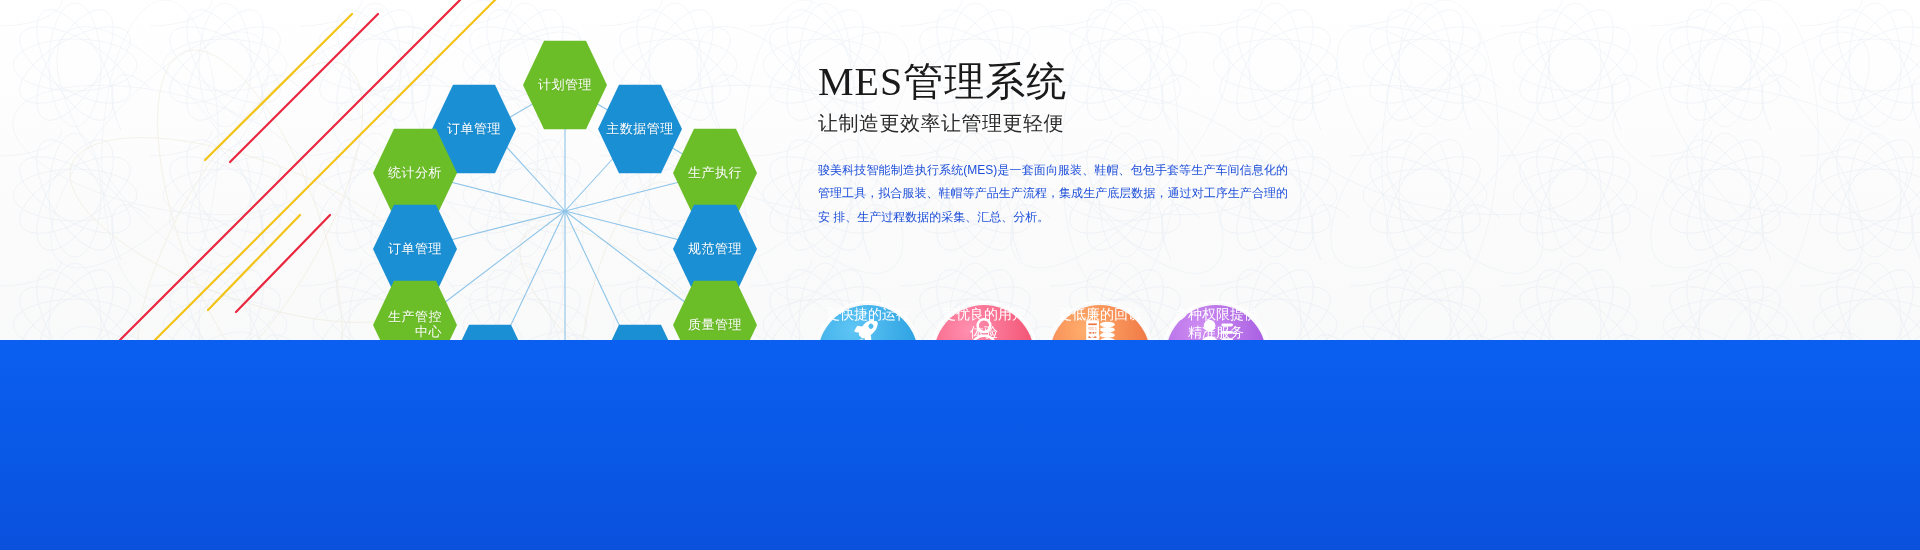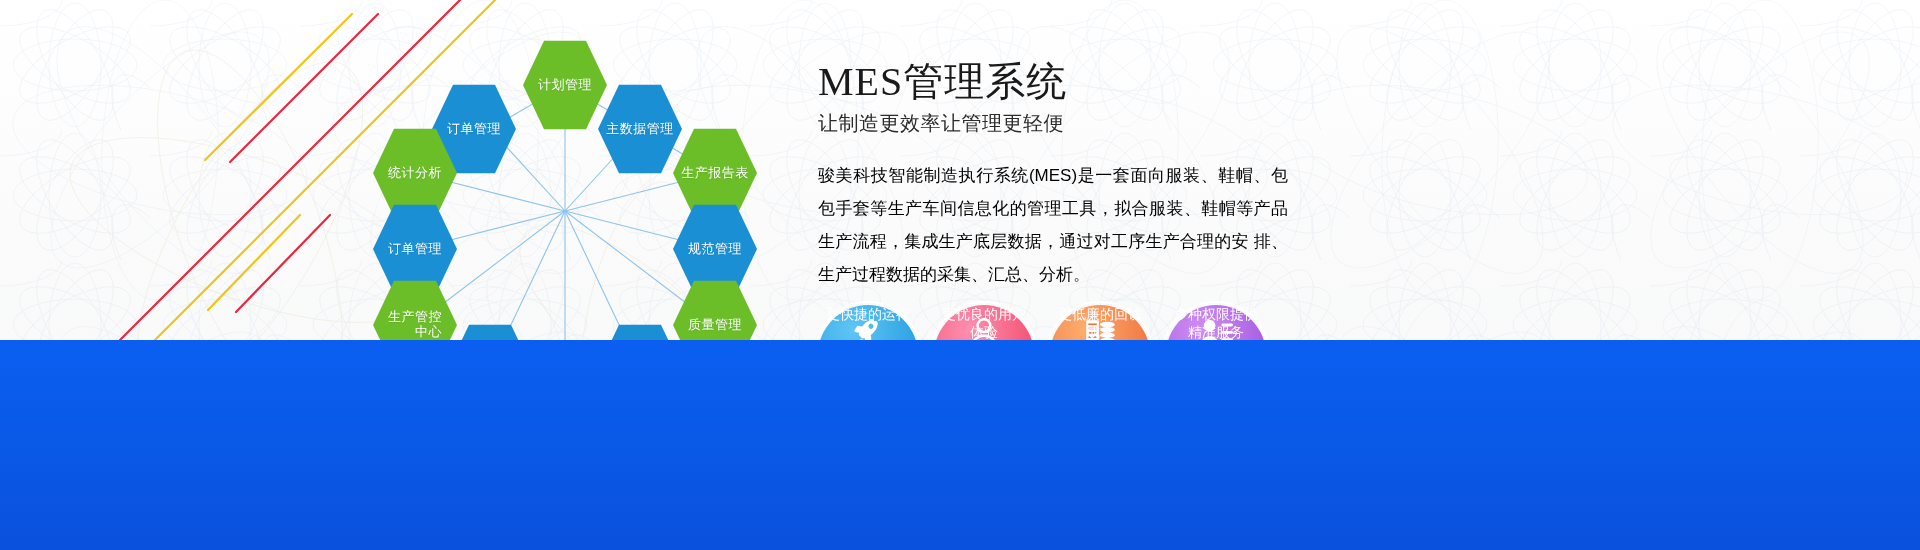--- a/index.html
+++ b/index.html
@@ -31,21 +31,21 @@
   .hex.hub{width:142px;height:155px;background:#d32a0f;
     font-size:44px;font-weight:bold;letter-spacing:1px;
     text-shadow:0 2px 3px rgba(0,0,0,.18);}
   .hex span{display:block;padding:0 4px;text-shadow:0 1px 1px rgba(0,0,0,.10);}
 
   
   #panel{position:absolute;left:818px;top:60px;width:520px;}
   #title{font-family:"Liberation Serif","DejaVu Serif",serif;font-weight:normal;
     font-size:40px;color:#1a1a1a;letter-spacing:1px;line-height:1.1;margin:0 0 6px 0;}
   #subtitle{font-size:20px;color:#2b2b2b;margin:0 0 22px 0;letter-spacing:.5px;}
-  #desc{font-size:17px;color:#000000;line-height:1.95;margin:0;width:470px;text-align:justify;}
+  #desc{font-size:12px;color:#1d4ed8;line-height:1.95;margin:0;width:470px;text-align:justify;}
 
   
   #badges{position:absolute;left:818px;top:305px;display:flex;gap:16px;}
   .badge{position:relative;width:100px;height:100px;border-radius:50%;
     display:flex;flex-direction:column;align-items:center;
     color:#fff;font-size:14px;line-height:1.3;text-align:center;
     padding-bottom:14px;box-sizing:border-box;}
   .badge .ring{position:absolute;left:-4px;top:-4px;width:108px;height:108px;
     border-radius:50%;border:2px solid rgba(255,255,255,.85);box-sizing:border-box;}
   .badge .ico{position:absolute;top:11px;left:50%;transform:translateX(-50%);
@@ -145,21 +145,21 @@
         <div class="hex sat blue" style="left: 102px; top: 68px;">
           <span>订单管理</span>
         </div>
         <div class="hex sat blue" style="left: 268px; top: 68px;">
           <span>主数据管理</span>
         </div>
         <div class="hex sat green" style="left: 43px; top: 112px;">
           <span>统计分析</span>
         </div>
         <div class="hex sat green" style="left: 343px; top: 112px;">
-          <span>生产报告表</span>
+          <span>生产执行</span>
         </div>
         <div class="hex sat blue" style="left: 43px; top: 188px;">
           <span>订单管理</span>
         </div>
         <div class="hex sat blue" style="left: 343px; top: 188px;">
           <span>规范管理</span>
         </div>
         <div class="hex sat green" style="left: 43px; top: 264px;">
           <span>生产管控<br>中心</span>
         </div>

